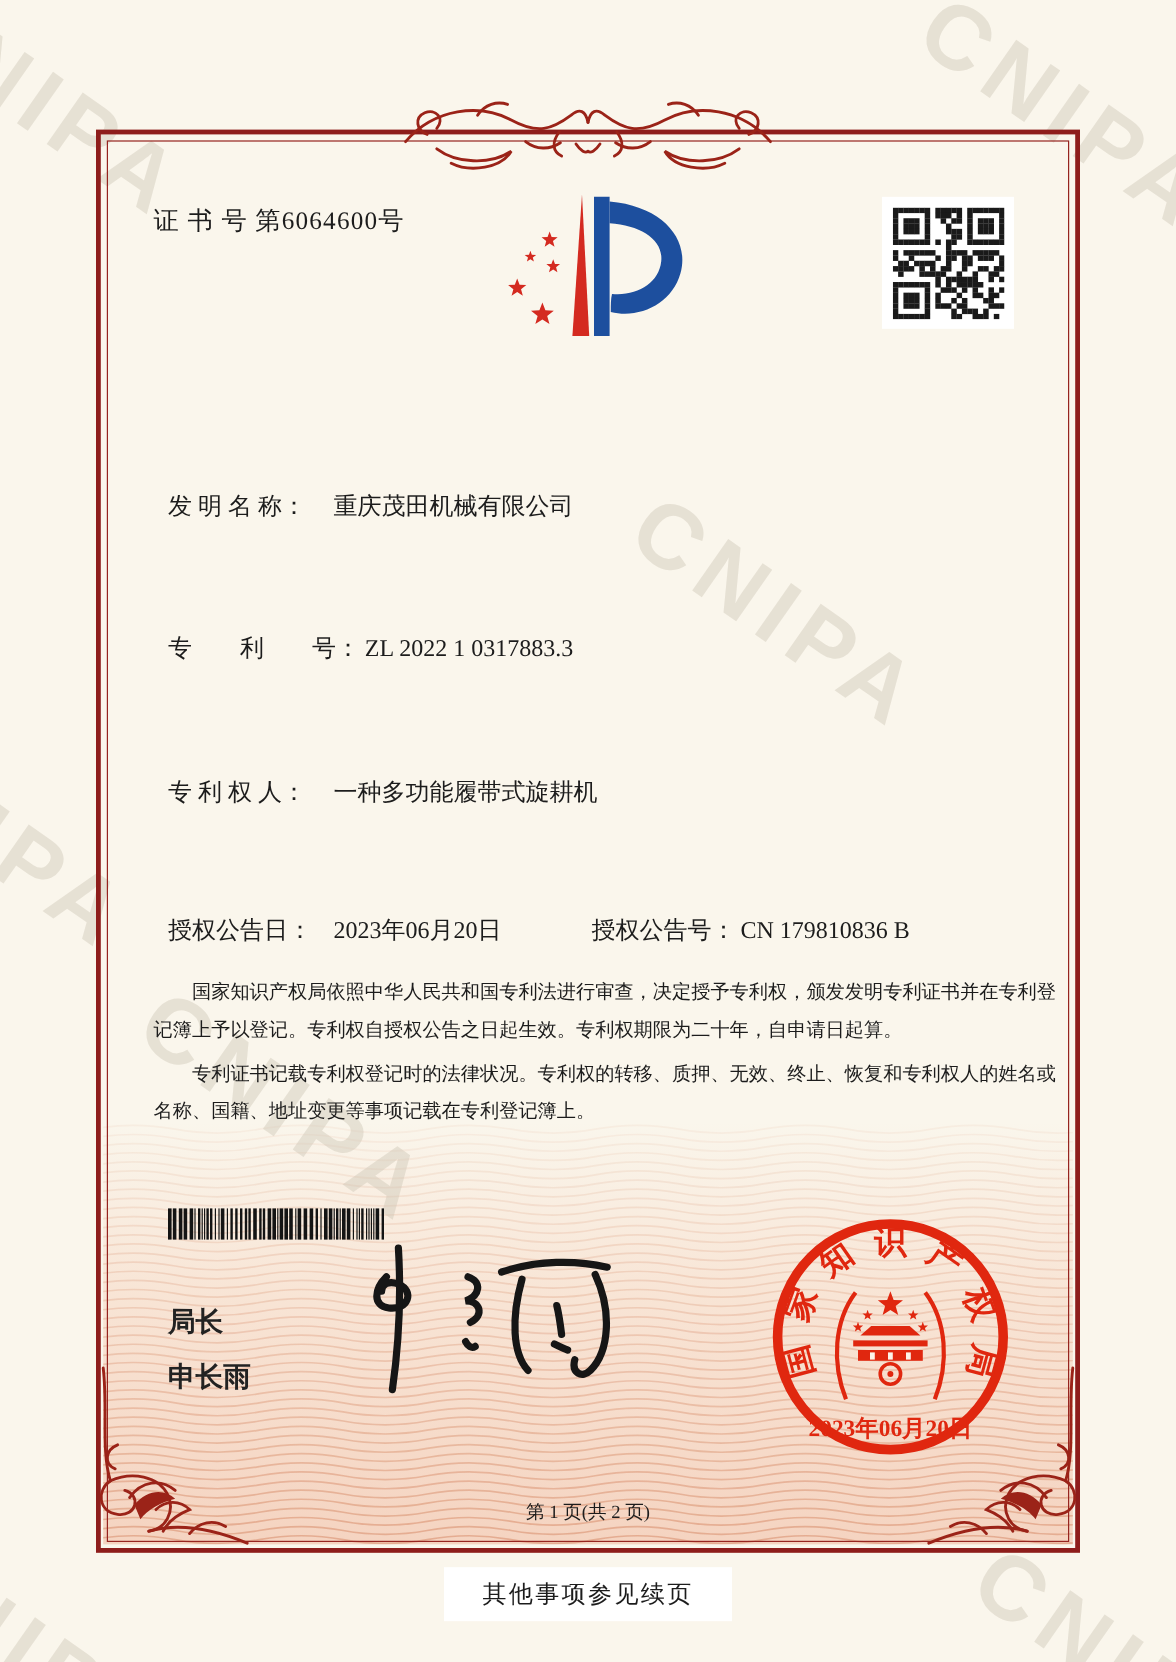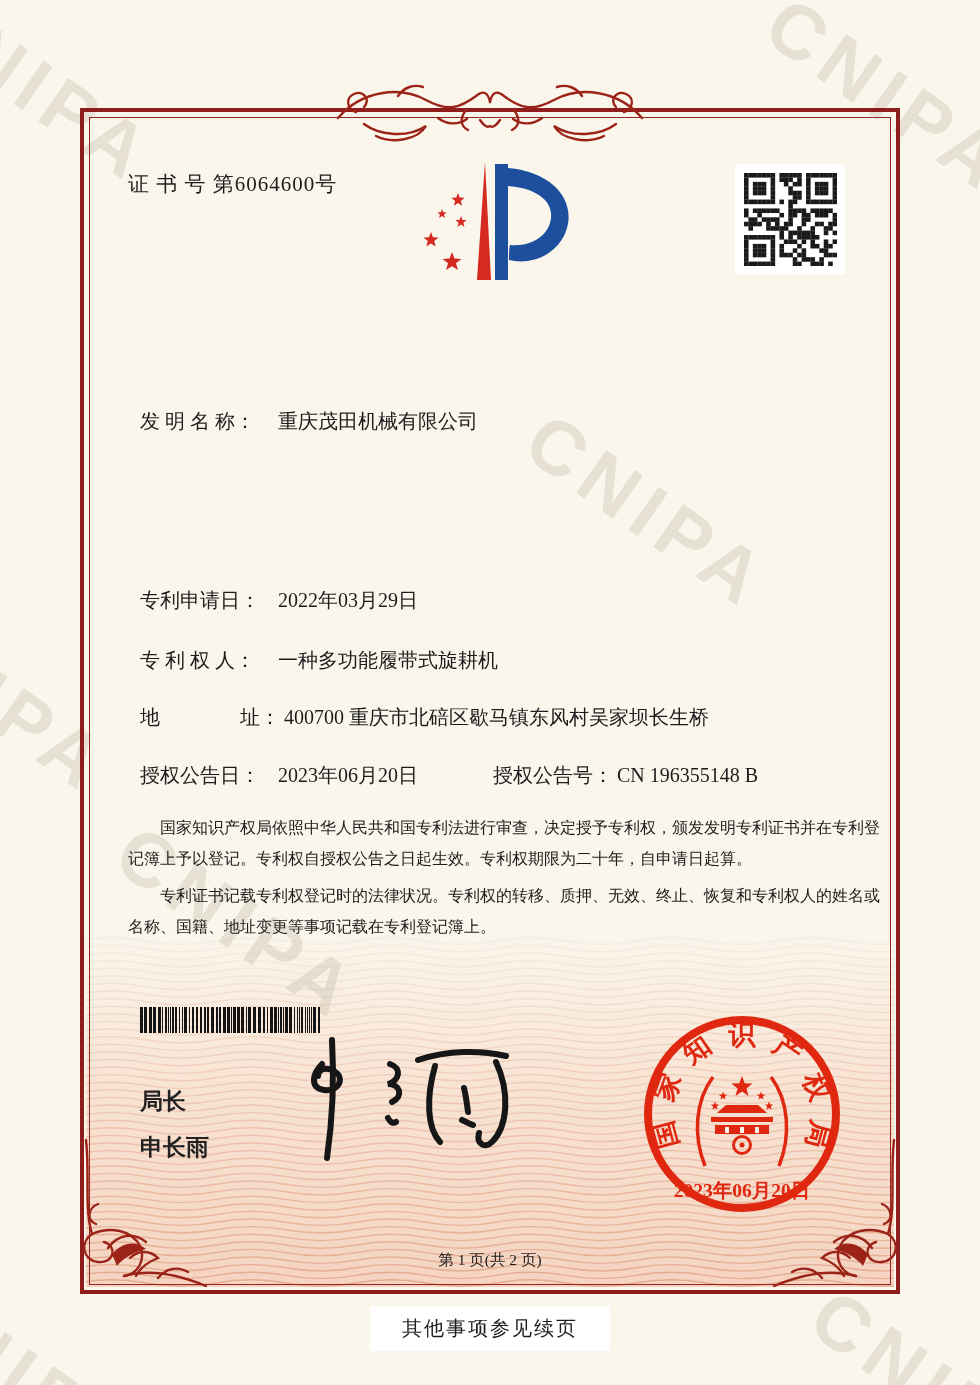--- a/index.html
+++ b/index.html
@@ -404,32 +404,29 @@
         <rect x="70.88" y="88.60" width="4.58" height="4.58"></rect>
         <rect x="75.31" y="88.60" width="4.58" height="4.58"></rect>
         <rect x="84.17" y="88.60" width="4.58" height="4.58"></rect>
       </svg>
   </div>
 
 
   <div class="frow" style="top:408px">
     <span class="flabel">发 明 名 称：</span><span class="fval">重庆茂田机械有限公司</span>
   </div>
-  <div class="frow" style="top:587px">
-    <span class="flabel">专利申请日：</span><span class="fval">2022年03月29日</span>
+  <div class="frow" style="top:527px">
+    <span class="flabel">专　　利　　号：</span><span class="fval">ZL 2022 1 0317883.3</span>
   </div>
   <div class="frow" style="top:647px">
     <span class="flabel">专 利 权 人：</span><span class="fval">一种多功能履带式旋耕机</span>
   </div>
-  <div class="frow" style="top:704px">
-    <span class="flabel">地　　　　址：</span><span class="fval">400700 重庆市北碚区歇马镇东风村吴家坝长生桥</span>
-  </div>
   <div class="frow" style="top:762px">
     <span class="flabel">授权公告日：</span><span class="fval">2023年06月20日</span>
-    <span class="g2">授权公告号：</span><span class="fval">CN 196355148 B</span>
+    <span class="g2">授权公告号：</span><span class="fval">CN 179810836 B</span>
   </div>
 
   <div class="paras">
     <p>国家知识产权局依照中华人民共和国专利法进行审查，决定授予专利权，颁发发明专利证书并在专利登记簿上予以登记。专利权自授权公告之日起生效。专利权期限为二十年，自申请日起算。</p>
     <p>专利证书记载专利权登记时的法律状况。专利权的转移、质押、无效、终止、恢复和专利权人的姓名或名称、国籍、地址变更等事项记载在专利登记簿上。</p>
   </div>
 
   <div class="barcode" id="barcode">
       <div style="width: 3px; margin-right: 1px;"></div>
       <div style="width: 3px; margin-right: 2px;"></div>

